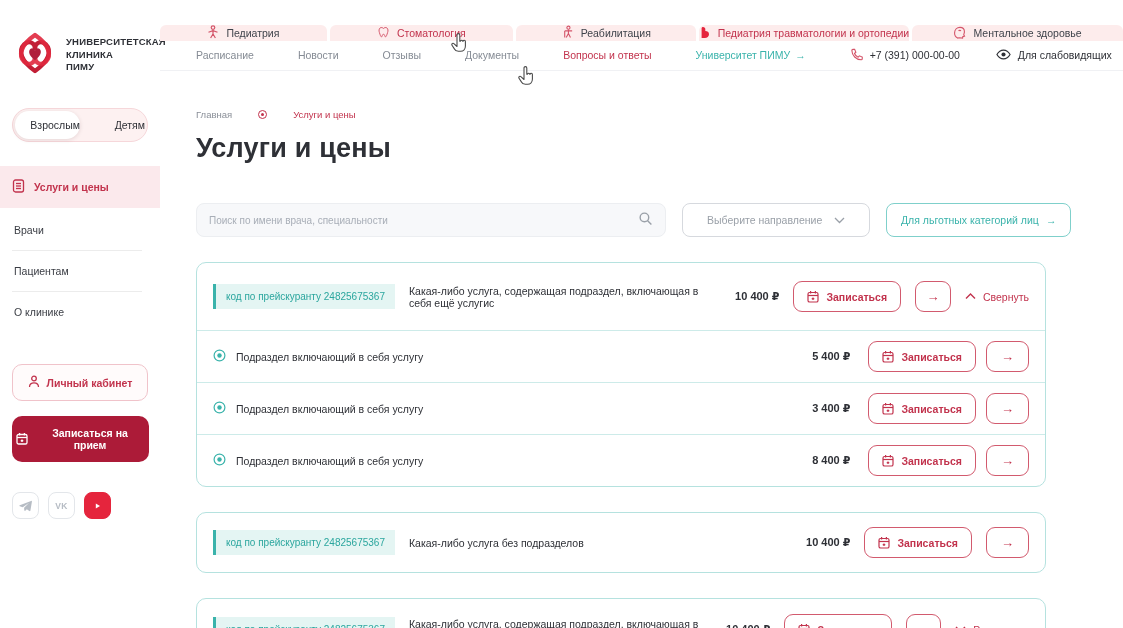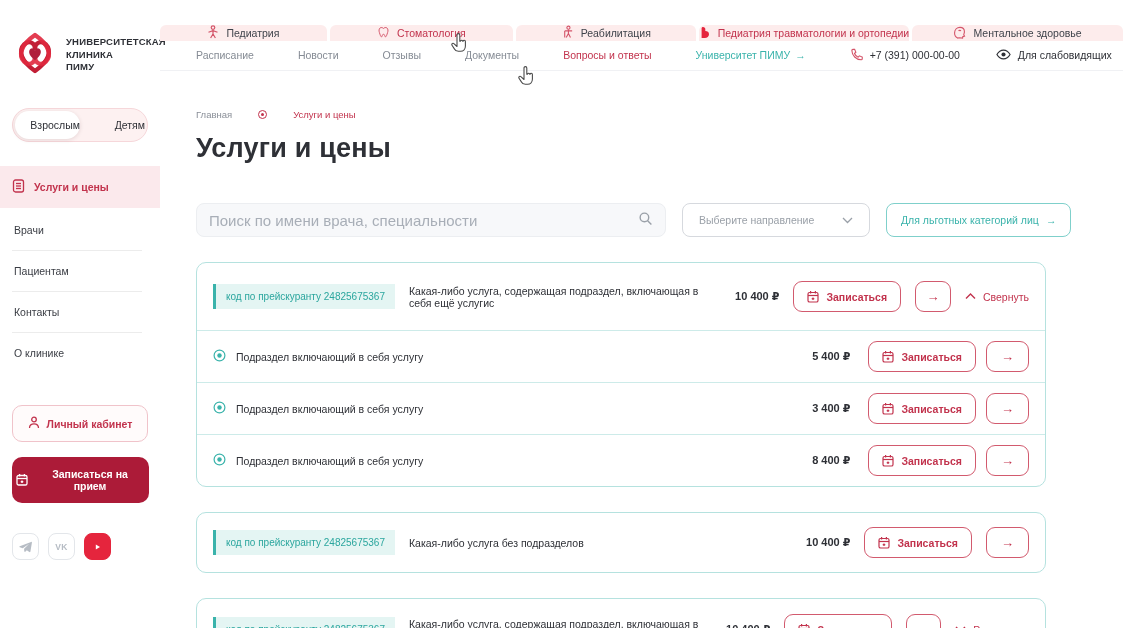--- a/index.html
+++ b/index.html
@@ -55,25 +55,25 @@
   .breadcrumb { display:flex; align-items:center; gap:26px; font-size:9.5px; }
   .breadcrumb .home { color:#8a8f98; cursor:pointer; }
   .bc-sep { width:9px; height:9px; border:1px solid #c2334d; border-radius:50%; position:relative; }
   .bc-sep::after { content:""; position:absolute; inset:2px; background:#c2334d; border-radius:50%; }
   .breadcrumb .cur { color:#c2334d; }
   h1 { font-size:27px; font-weight:bold; margin-top:13px; letter-spacing:.2px; }
 
   .filters { display:flex; align-items:center; gap:16px; margin-top:39px; }
   .search-box { flex:0 0 470px; display:flex; align-items:center; background:#f7f8fa;
     border:1px solid #eceef1; border-radius:8px; height:34px; padding:0 12px; }
-  .search-box input { flex:1; border:none; outline:none; background:transparent; font-size:15px;
+  .search-box input { flex:1; border:none; outline:none; background:transparent; font-size:10px;
     color:#2e3036; font-family:inherit; }
   .search-box input::placeholder { color:#a8aeb7; }
   .select { flex:0 0 188px; display:flex; align-items:center; justify-content:space-between;
-    border:1px solid #d6d9de; border-radius:8px; height:34px; padding:0 16px; font-size:10.5px;
+    border:1px solid #d6d9de; border-radius:8px; height:34px; padding:0 24px; font-size:10.5px;
     color:#9aa0a8; cursor:pointer; background:#fff; }
   .benefits { margin-left:auto; display:flex; align-items:center; gap:7px; border:1px solid #7fd0cb;
     color:#3ab3ab; border-radius:8px; height:34px; padding:0 14px; font-size:10.5px; background:#fff;
     cursor:pointer; white-space:nowrap; }
 
   .card { border:1px solid #b5e2df; border-radius:10px; margin-top:25px; background:#fff; }
   .card:first-of-type { margin-top:18px; }
   .card-head { display:flex; align-items:center; padding:18px 16px; gap:14px; }
   .code-badge { display:flex; align-items:stretch; flex:0 0 auto; }
   .code-bar { width:3px; background:#3ab3ab; }
@@ -128,21 +128,20 @@
             <line x1="4" y1="7" x2="9" y2="7"></line>
             <line x1="4" y1="9.5" x2="9" y2="9.5"></line>
         </svg>
       </span>
       <span>Услуги и цены</span>
     </div>
 
     <ul class="menu">
       <li>Врачи</li>
       <li>Пациентам</li>
-      <li>Контакты</li>
       <li>О клинике</li>
     </ul>
 
     <button class="btn-account">
       <span>
         <svg width="12" height="13" viewBox="0 0 12 13" fill="none" stroke="#c2334d" stroke-width="1.3">
           <circle cx="6" cy="3.5" r="2.3"></circle>
             <path d="M1.5 12 C1.5 9 3.5 7.8 6 7.8 C8.5 7.8 10.5 9 10.5 12"></path>
         </svg>
       </span>

